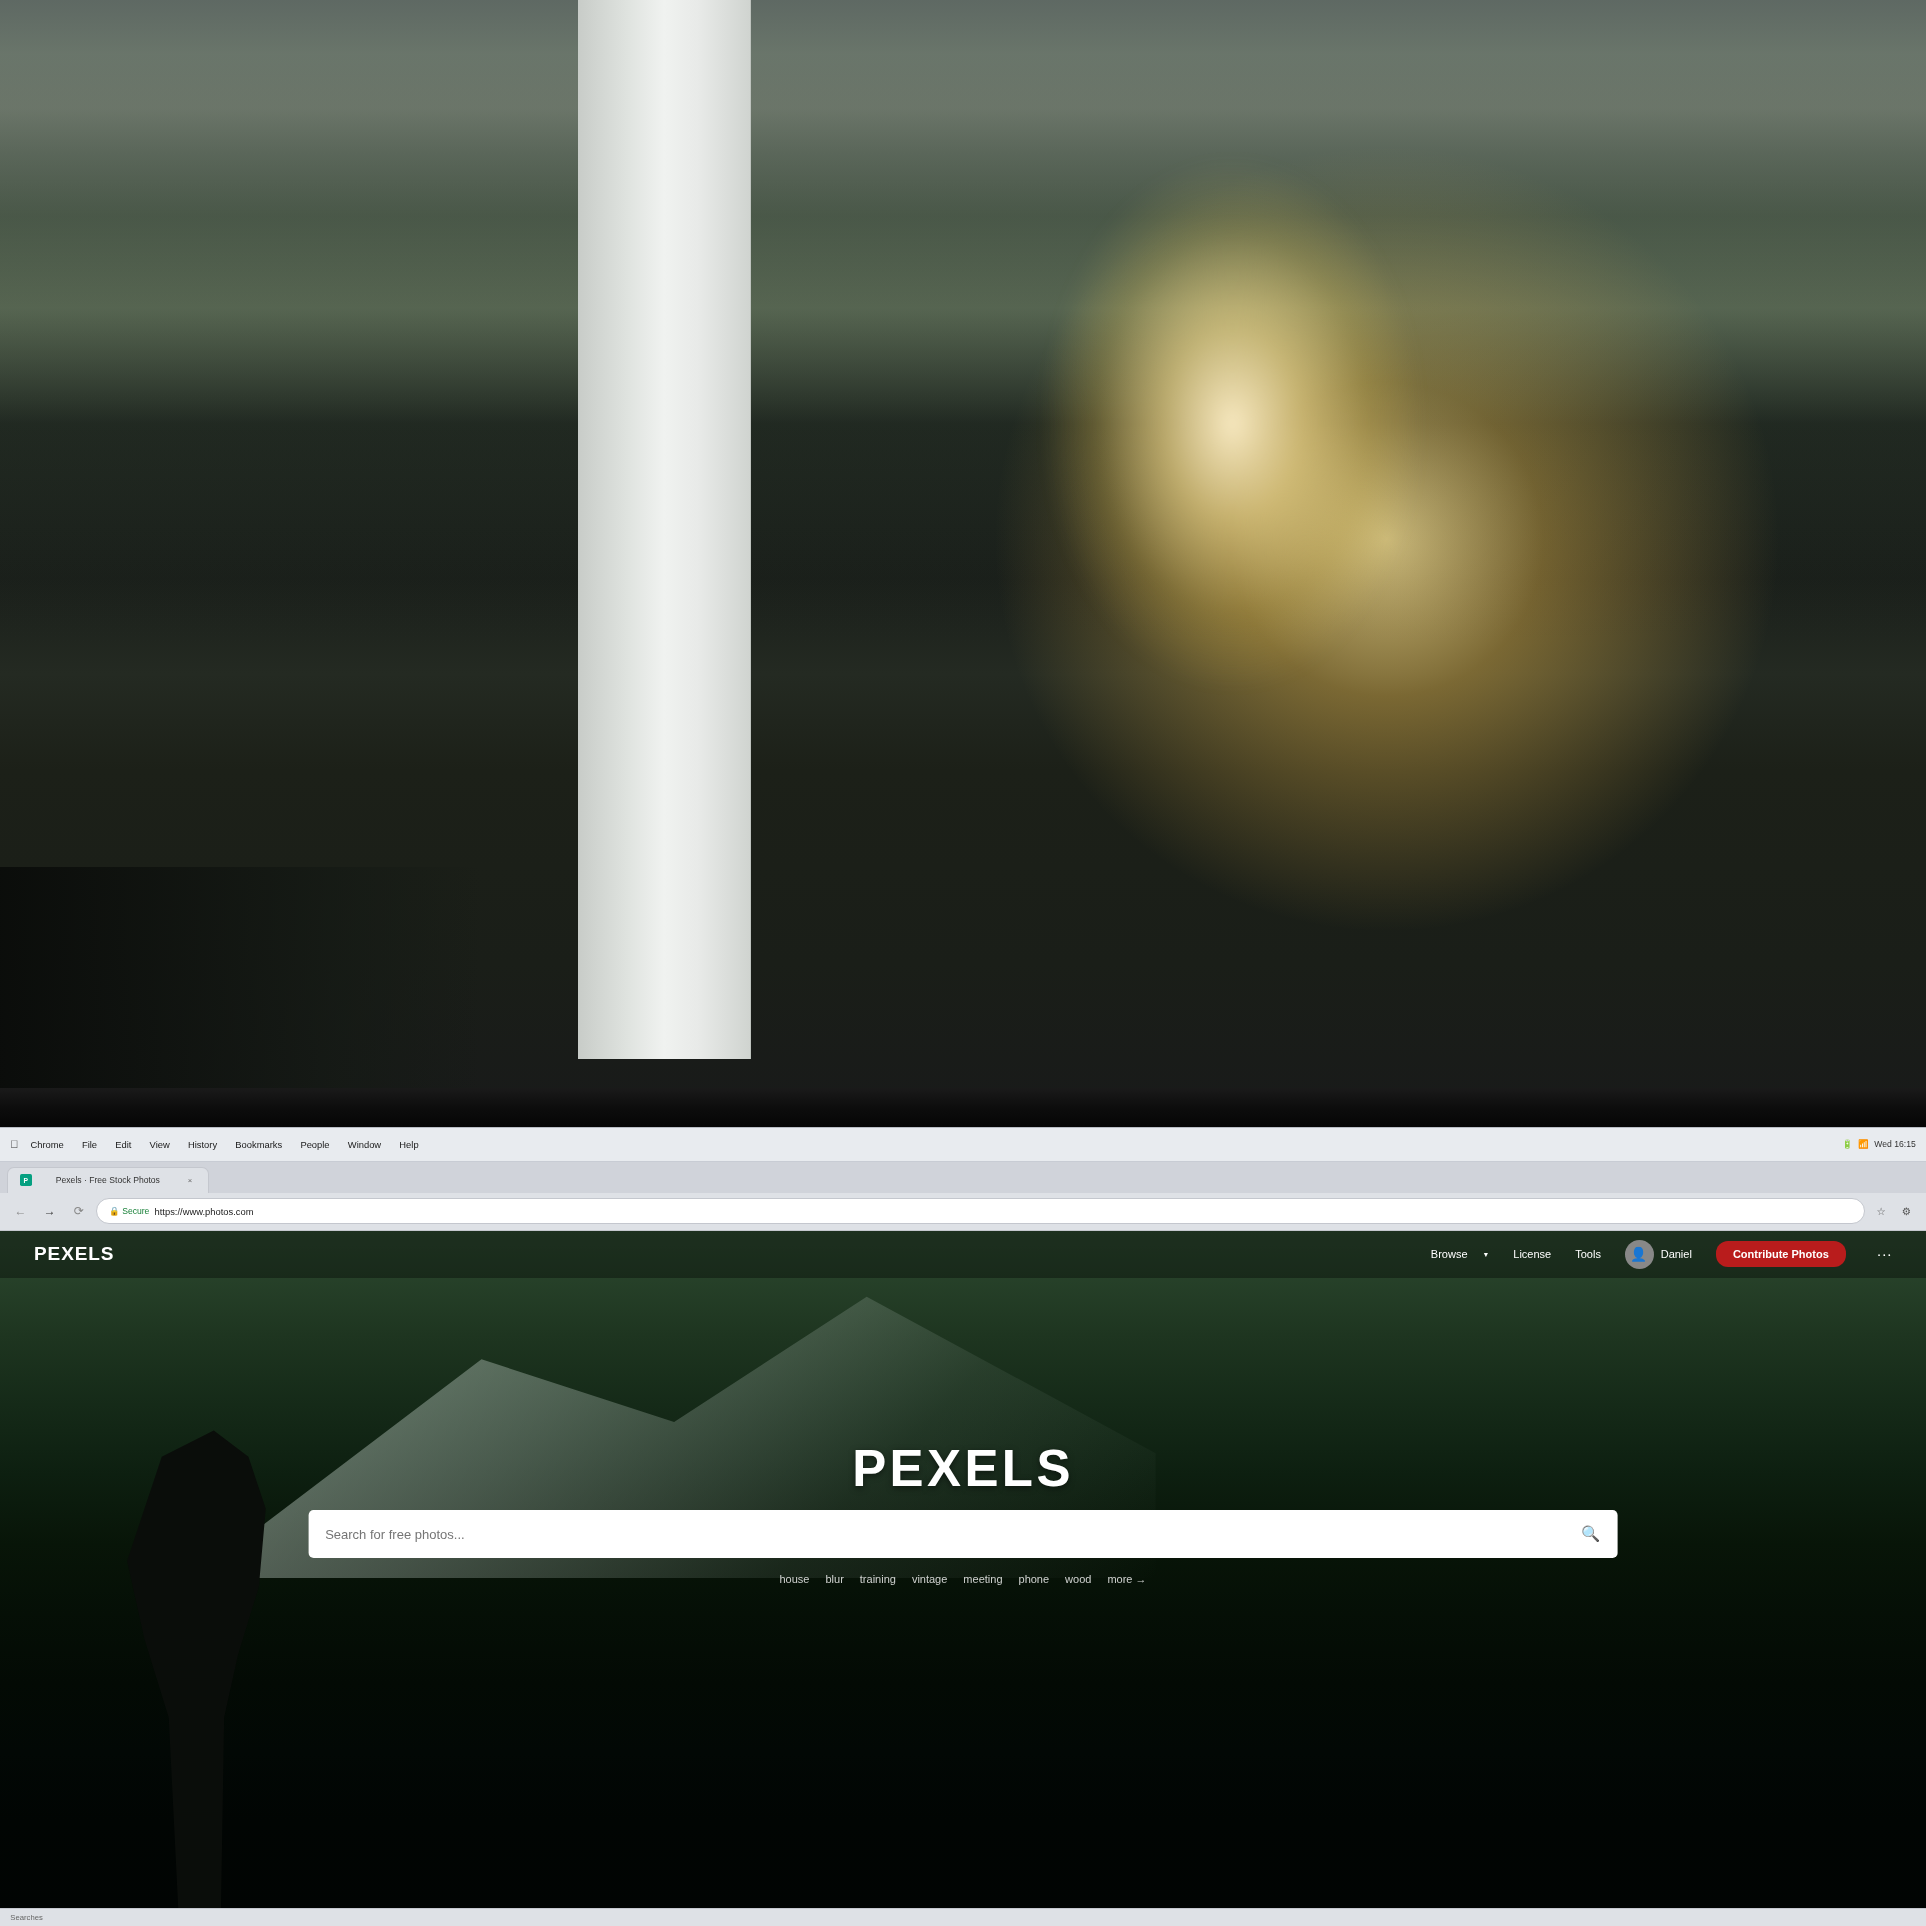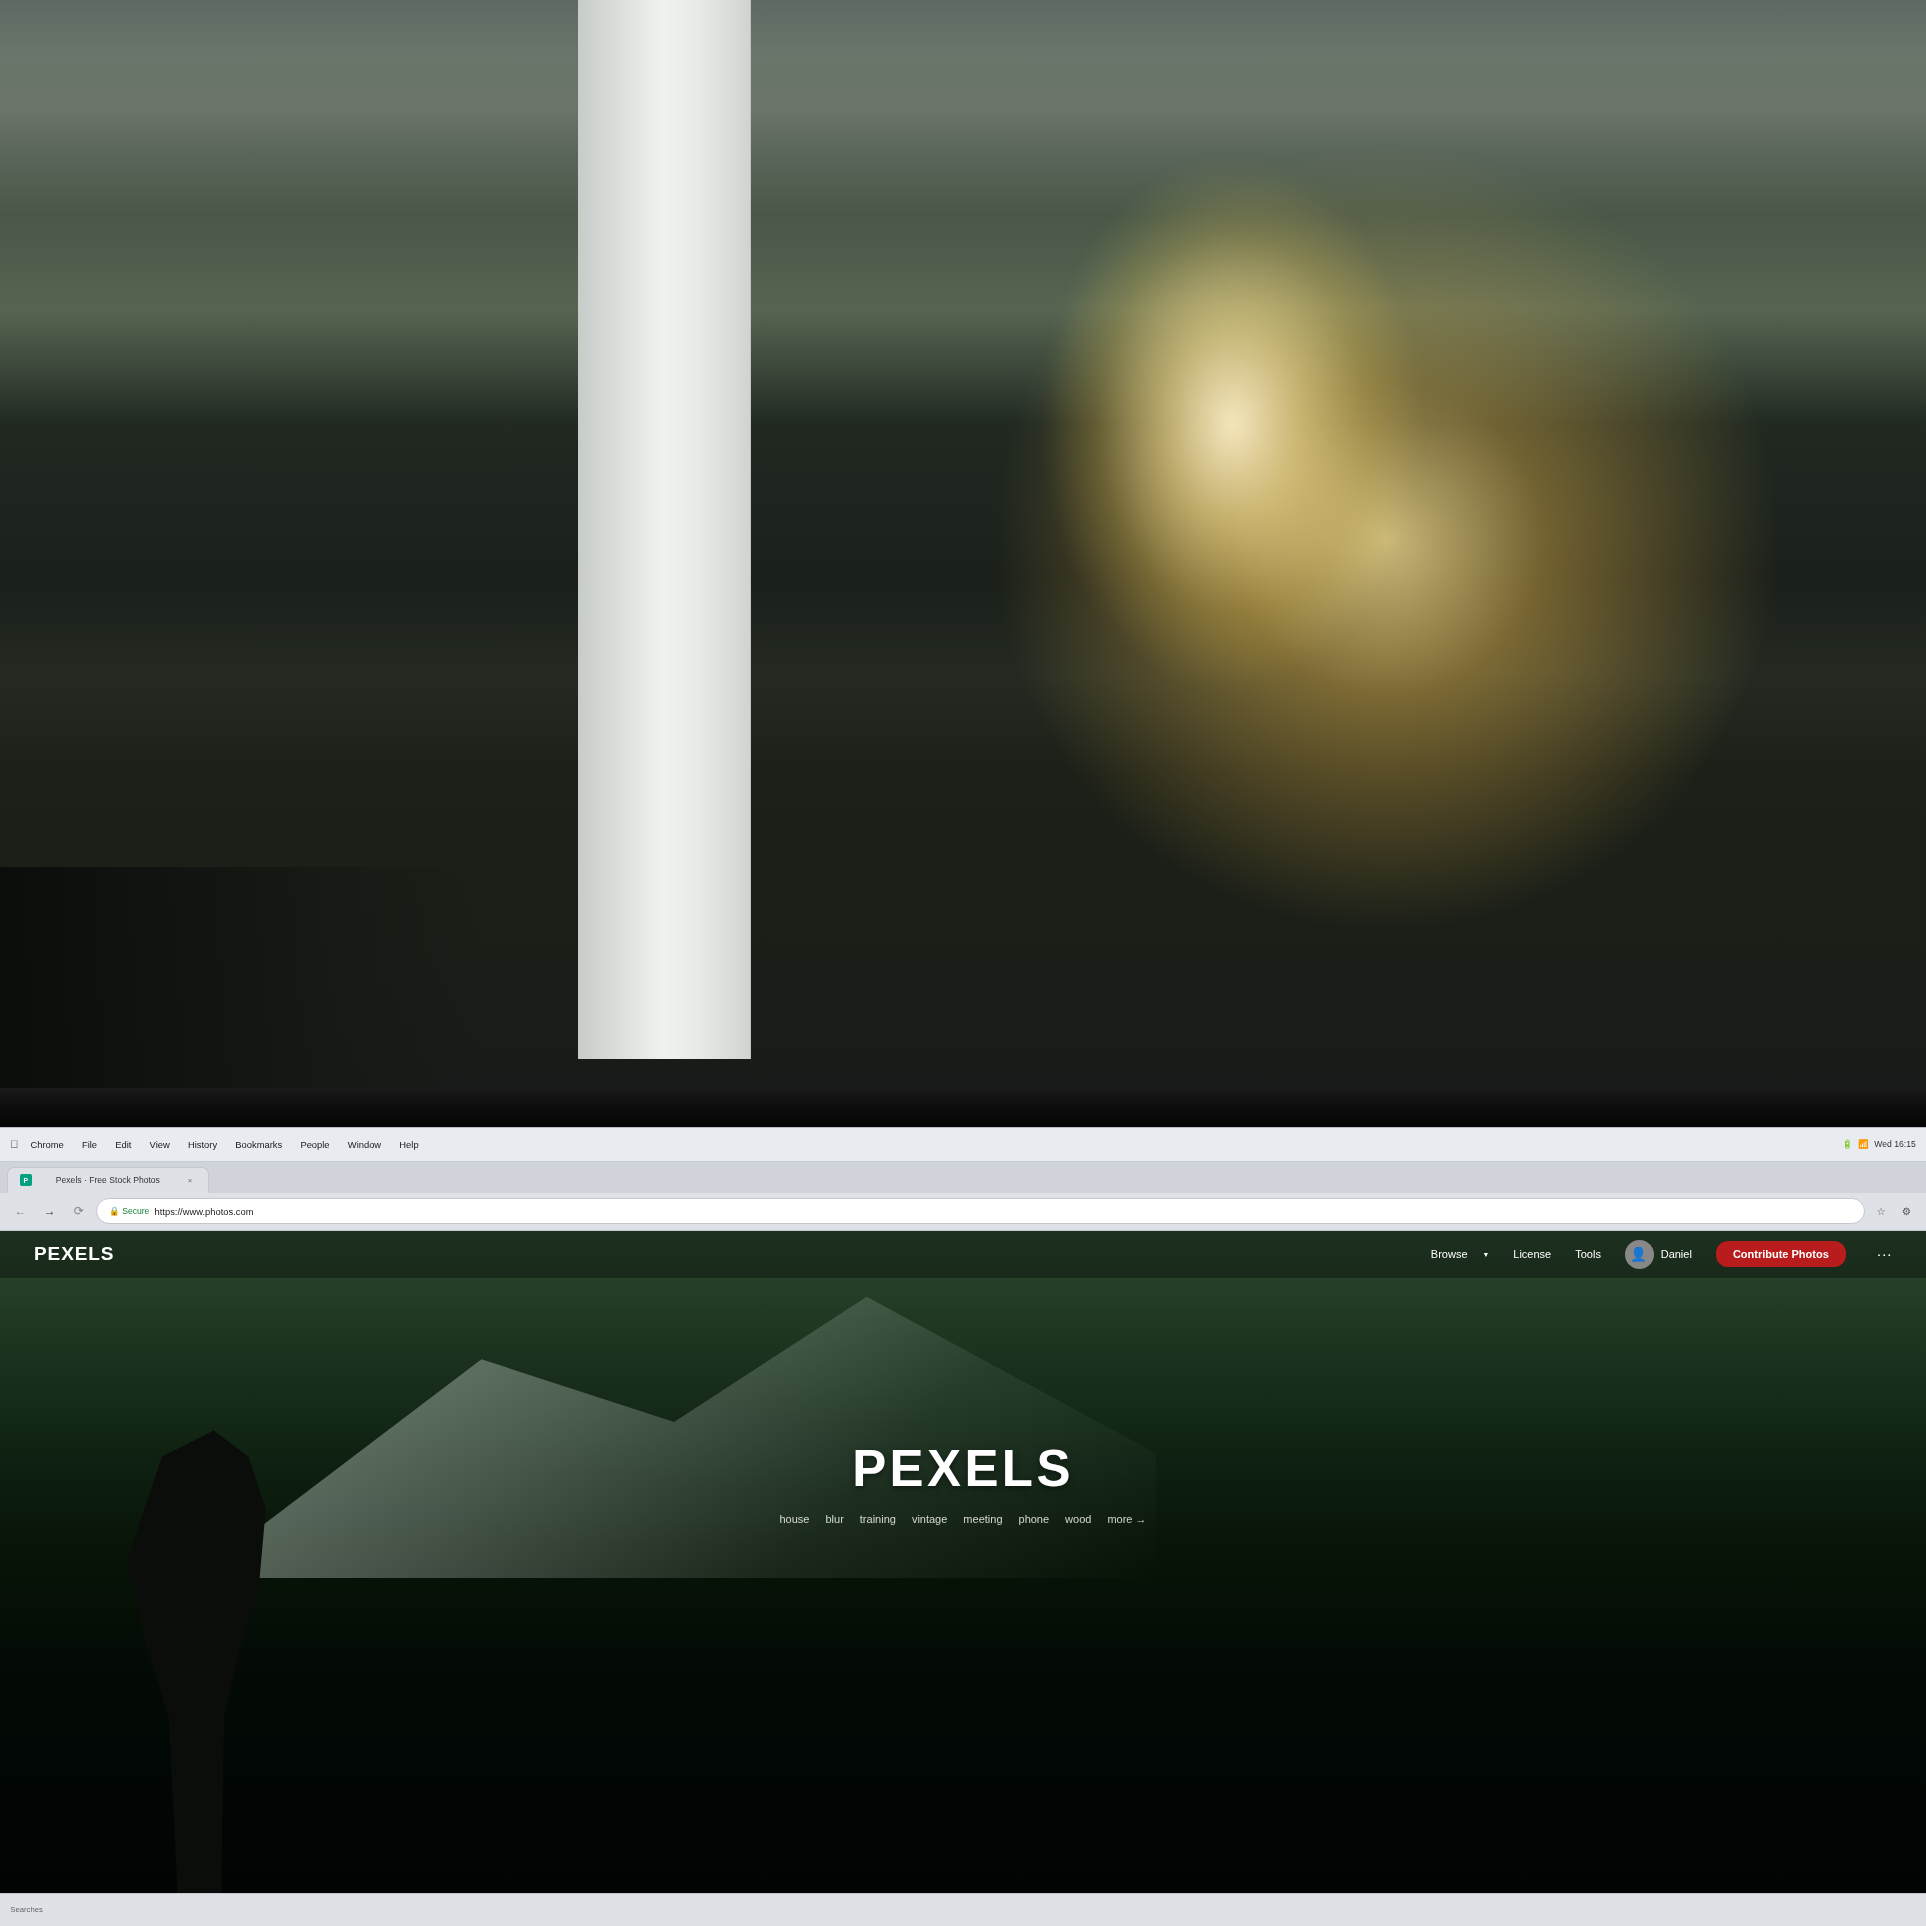--- a/index.html
+++ b/index.html
@@ -502,21 +502,21 @@
       clip-path: polygon(35% 100%, 32% 60%, 25% 45%, 20% 30%, 30% 10%, 45% 5%, 55% 10%, 60% 20%, 58% 35%, 52% 48%, 48% 60%, 47% 100%);
       z-index: 2;
     }
 
     
     .status-bar {
       position: absolute;
       bottom: 0;
       left: 0;
       width: 100%;
-      height: 33px;
+      height: 18px;
       background: #dee1e6;
       border-top: 0.9px solid #c4c7ce;
       display: flex;
       align-items: center;
       padding: 0 10.3px;
       font-size: 7.7px;
       color: #666;
       z-index: 5;
     }
   </style>
@@ -612,20 +612,24 @@
 
         <span class="more-btn">···</span>
       </nav>
     </div>
 
     <div class="person-silhouette"></div>
 
     <div class="hero-content">
       <h1 class="hero-title">PEXELS</h1>
 
+      <div class="search-bar">
+        <input class="search-input" type="text" placeholder="Search for free photos..." style="">
+        <span class="search-icon-btn">🔍</span>
+      </div>
 
       <div class="search-tags">
         <span class="search-tag">house</span>
         <span class="search-tag">blur</span>
         <span class="search-tag">training</span>
         <span class="search-tag">vintage</span>
         <span class="search-tag">meeting</span>
         <span class="search-tag">phone</span>
         <span class="search-tag">wood</span>
         <span class="search-tag search-tag-arrow">more →</span>

